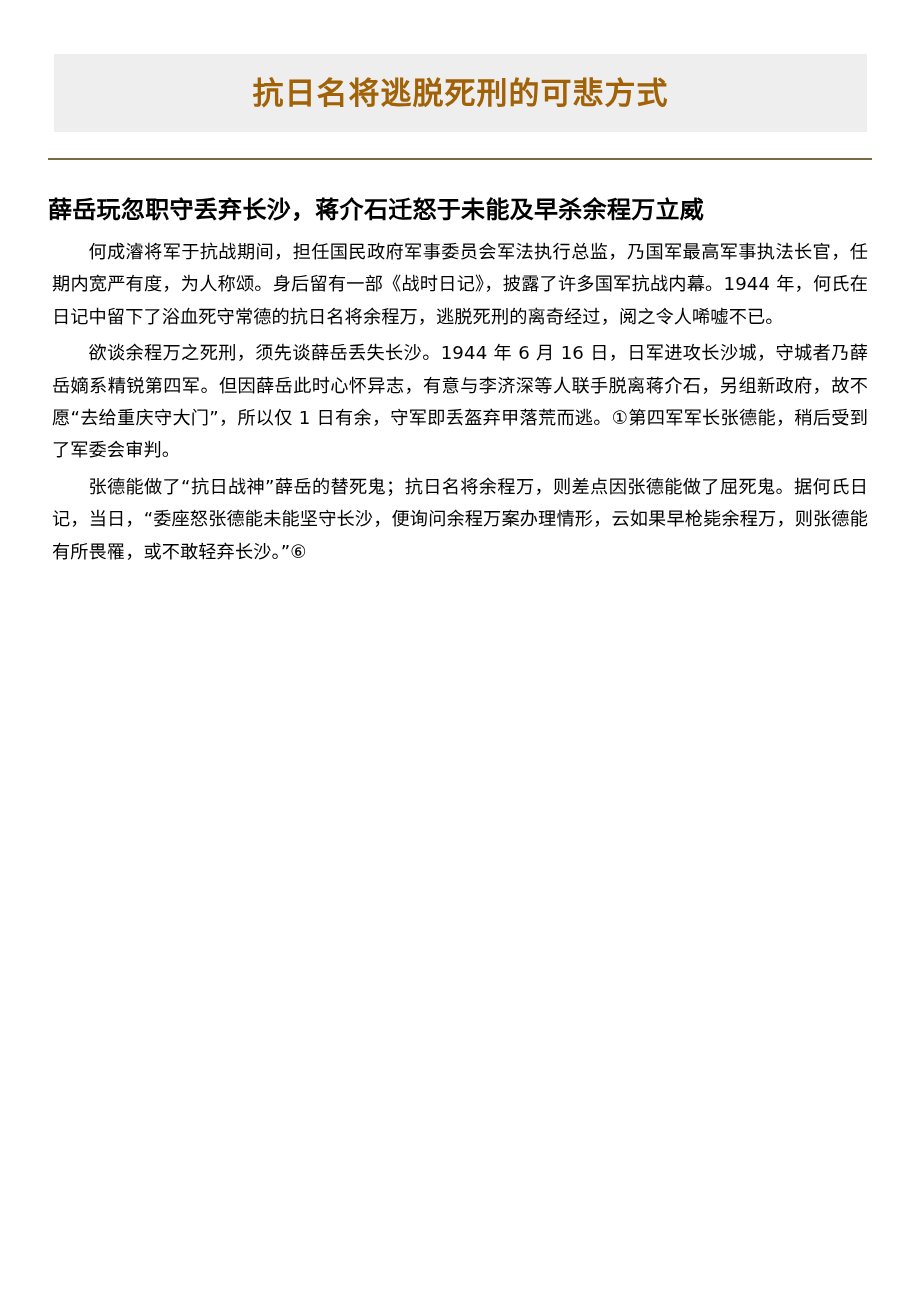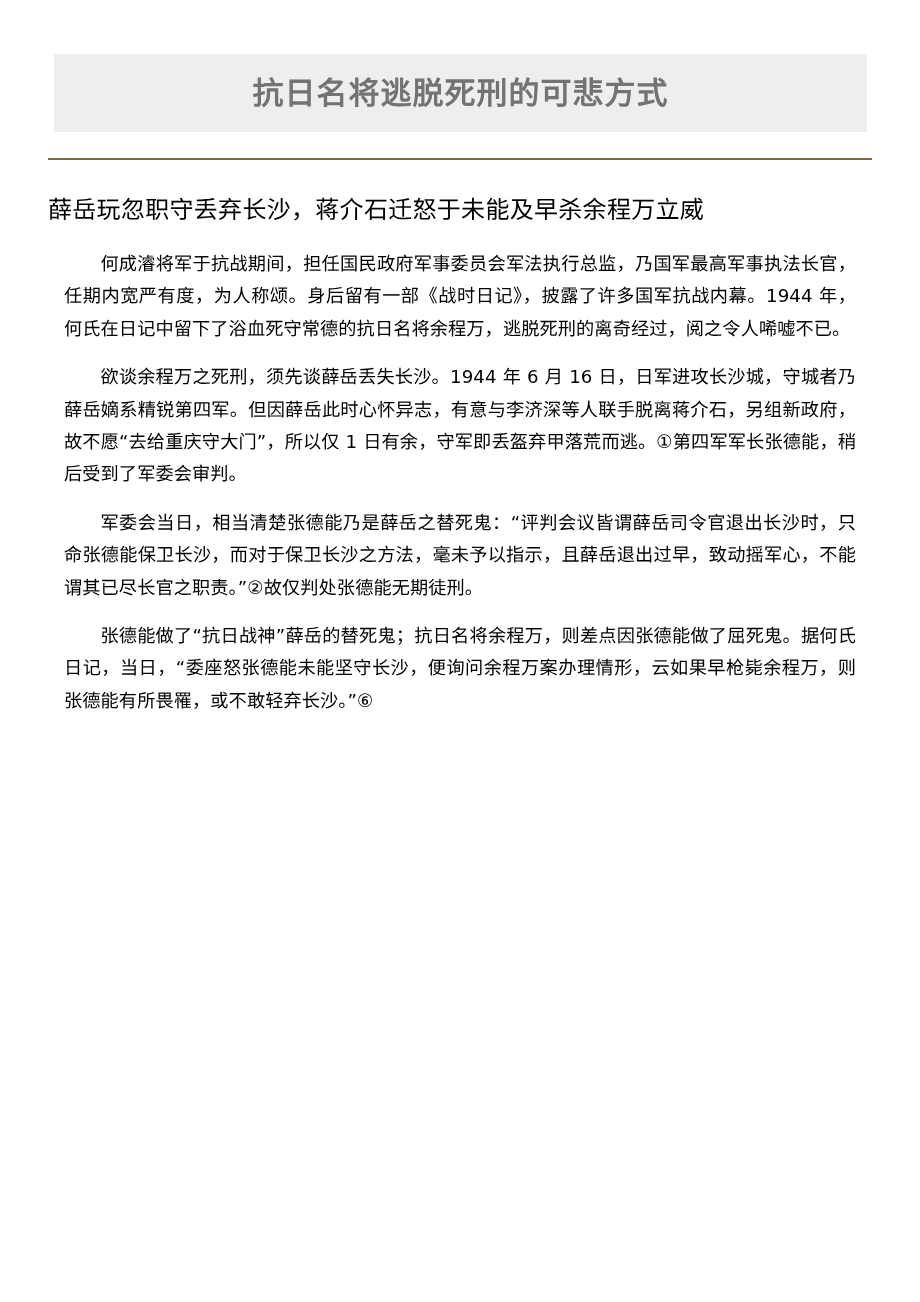--- a/index.html
+++ b/index.html
@@ -35,21 +35,21 @@
     background: #eeeeee;
     display: flex;
     align-items: center;
     justify-content: center;
   }
 
   .doc-title {
     font-size: 31px;
     font-weight: 700;
     letter-spacing: 1px;
-    color: #737373;
+    color: #a16207;
     line-height: 1;
     white-space: nowrap;
   }
 
   
   .rule {
     position: absolute;
     left: 48px;
     top: 158px;
     width: 824px;
@@ -57,37 +57,37 @@
     background: #7a6a43;
   }
 
   
   .subtitle {
     position: absolute;
     left: 48px;
     top: 174px;
     width: 824px;
     font-size: 24px;
-    font-weight: 400;
+    font-weight: 700;
     line-height: 1.35;
     letter-spacing: 0.3px;
     color: #000000;
     white-space: nowrap;
   }
 
   
   .body-text {
     position: absolute;
     left: 48px;
     top: 232px;
     width: 824px;
   }
 
   .para {
-    margin: 16px;
+    margin: 4px;
     font-size: 18.2px;
     line-height: 32.4px;
     text-align: justify;
     text-justify: inter-ideograph;
     text-indent: 2em;
     color: #000000;
     letter-spacing: 0.1px;
     word-break: break-all;
   }
 </style>
@@ -100,17 +100,16 @@
     <h1 class="doc-title">抗日名将逃脱死刑的可悲方式</h1>
   </div>
 
   <div class="rule"></div>
 
   <h2 class="subtitle">薛岳玩忽职守丢弃长沙，蒋介石迁怒于未能及早杀余程万立威</h2>
 
   <div class="body-text">
     <p class="para">何成濬将军于抗战期间，担任国民政府军事委员会军法执行总监，乃国军最高军事执法长官，任期内宽严有度，为人称颂。身后留有一部《战时日记》，披露了许多国军抗战内幕。1944 年，何氏在日记中留下了浴血死守常德的抗日名将余程万，逃脱死刑的离奇经过，阅之令人唏嘘不已。</p>
     <p class="para">欲谈余程万之死刑，须先谈薛岳丢失长沙。1944 年 6 月 16 日，日军进攻长沙城，守城者乃薛岳嫡系精锐第四军。但因薛岳此时心怀异志，有意与李济深等人联手脱离蒋介石，另组新政府，故不愿“去给重庆守大门”，所以仅 1 日有余，守军即丢盔弃甲落荒而逃。①第四军军长张德能，稍后受到了军委会审判。</p>
-    <p class="para">军委会当日，相当清楚张德能乃是薛岳之替死鬼：“评判会议皆谓薛岳司令官退出长沙时，只命张德能保卫长沙，而对于保卫长沙之方法，毫未予以指示，且薛岳退出过早，致动摇军心，不能谓其已尽长官之职责。”②故仅判处张德能无期徒刑。</p>
     <p class="para">张德能做了“抗日战神”薛岳的替死鬼；抗日名将余程万，则差点因张德能做了屈死鬼。据何氏日记，当日，“委座怒张德能未能坚守长沙，便询问余程万案办理情形，云如果早枪毙余程万，则张德能有所畏罹，或不敢轻弃长沙。”⑥</p>
   </div>
 
 </div>
 
 </body></html>

